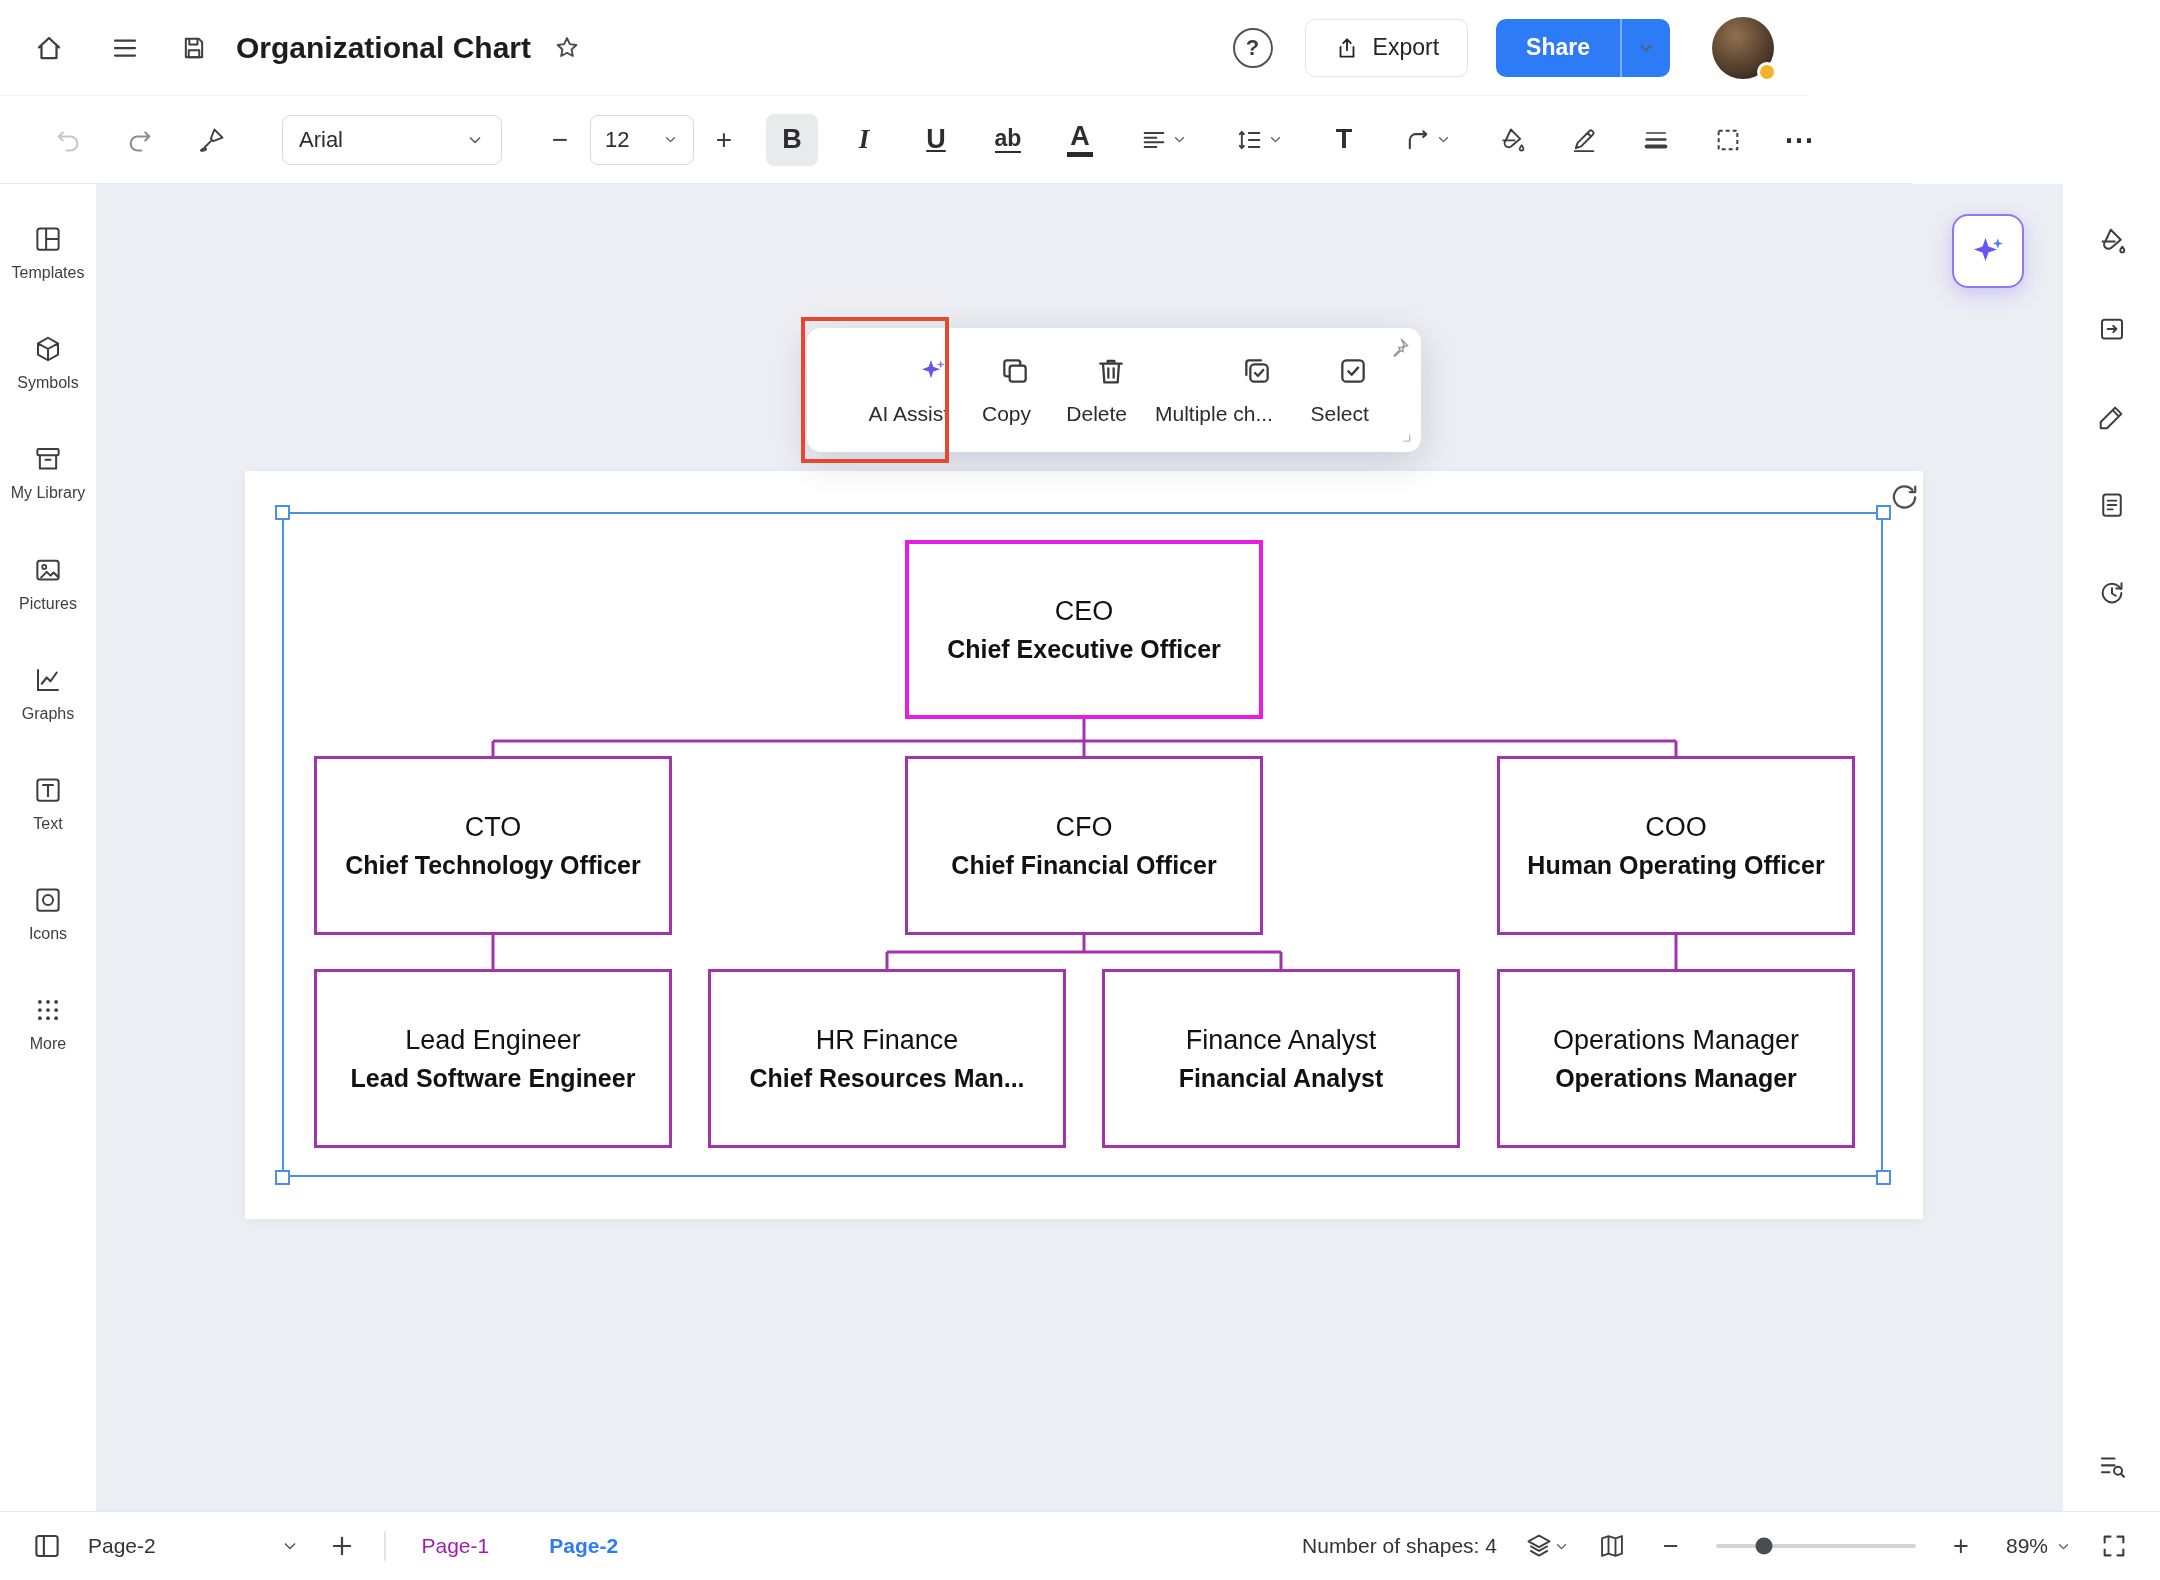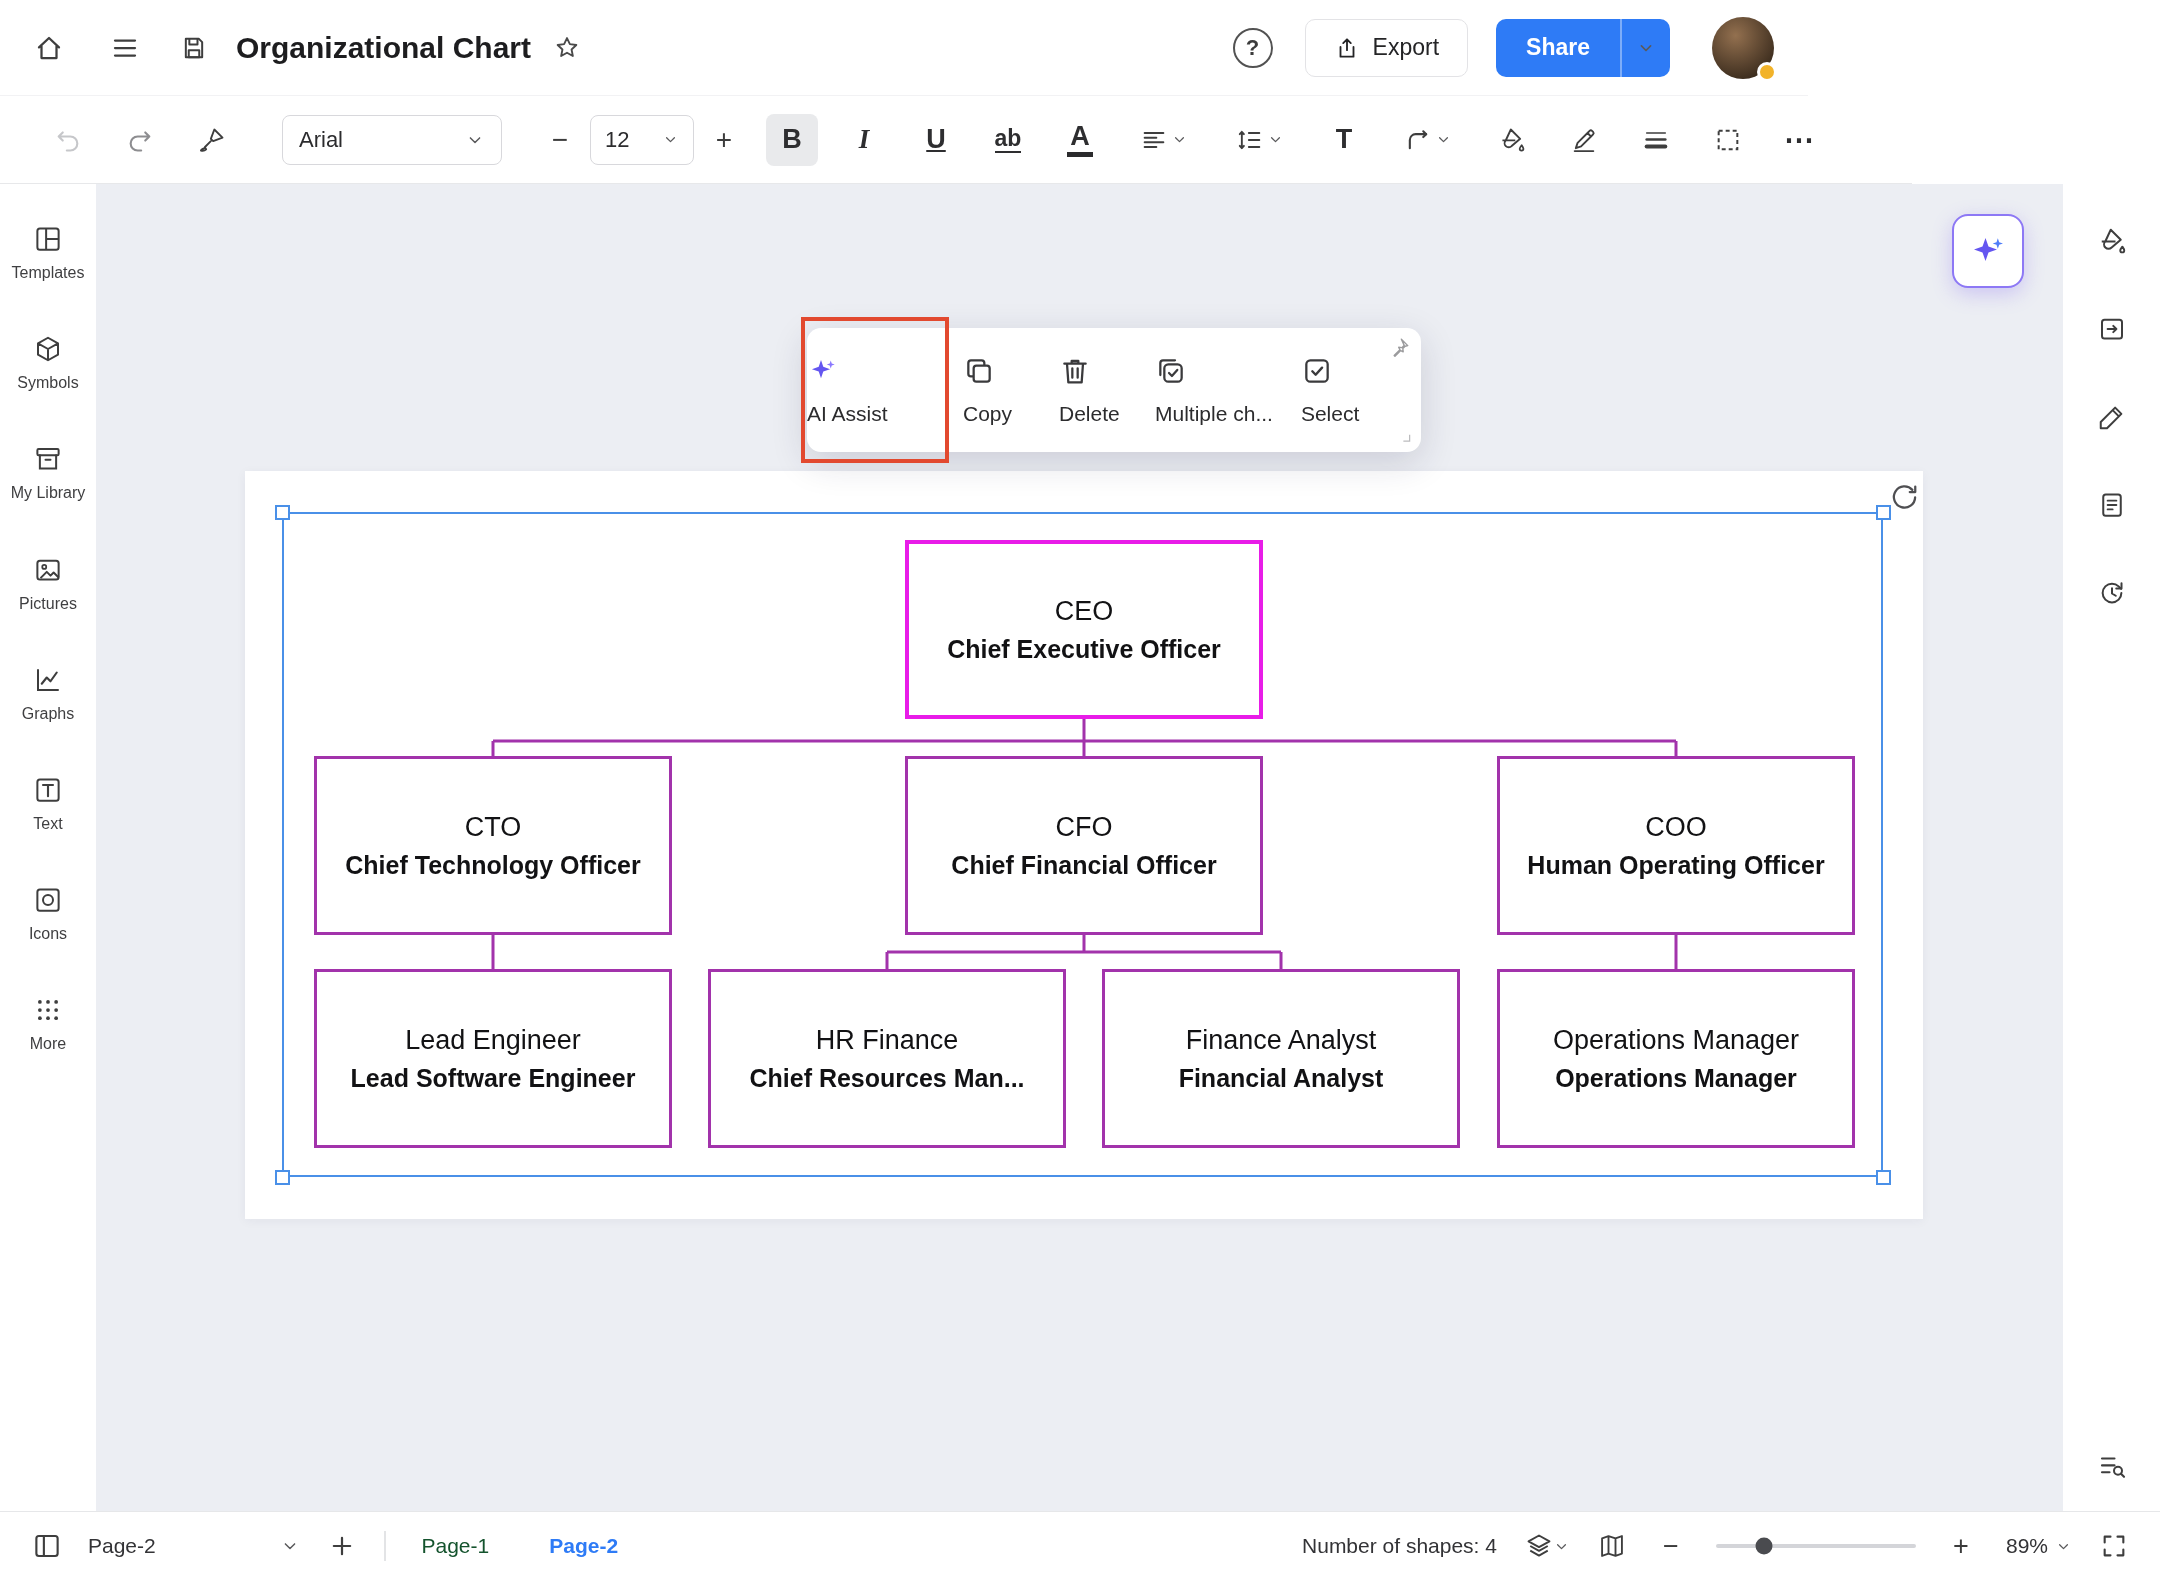--- a/index.html
+++ b/index.html
@@ -65,37 +65,37 @@
   .node { position: absolute; width: 358px; height: 179px; background: #fff; border: 3px solid #a233ab; display: flex; flex-direction: column; align-items: center; justify-content: center; gap: 8px; cursor: pointer; }
   .node.root { border: 4px solid #e81ce8; }
   .node-title { font-size: 27px; font-weight: 400; color: #121214; }
   .node-sub { font-size: 25px; font-weight: 700; color: #121214; }
   .selection { position: absolute; left: 186px; top: 328px; width: 1601px; height: 665px; border: 2px solid #4a90e8; pointer-events: none; }
   .handle { position: absolute; width: 15px; height: 15px; background: #fff; border: 2.5px solid #4a90e8; cursor: pointer; }
   .rotate-handle { position: absolute; left: 1792px; top: 299px; width: 30px; height: 30px; color: #4f4f52; cursor: pointer; background: none; border: none; }
 
   
   .ctx-toolbar { position: absolute; left: 711px; top: 144px; width: 614px; height: 124px; background: #fff; border-radius: 14px; box-shadow: 0 10px 36px rgba(30,30,70,.16); display: flex; align-items: center; }
-  .ctx-item { display: flex; flex-direction: column; align-items: flex-start; justify-content: center; gap: 15px; cursor: pointer; background: none; border: none; padding: 0 14px; min-width: 96px; }
+  .ctx-item { display: flex; flex-direction: column; align-items: flex-end; justify-content: center; gap: 15px; cursor: pointer; background: none; border: none; padding: 0 14px; min-width: 96px; }
   .ctx-item.ai { width: 142px; min-width: 142px; padding: 0; }
   .ctx-label { font-size: 21px; color: #2c2c2e; white-space: nowrap; }
   .ctx-icon { width: 32px; height: 32px; color: #3a3a3c; }
   .ctx-pin { position: absolute; right: 10px; top: 8px; width: 22px; height: 22px; color: #9b9b9d; cursor: pointer; background: none; border: none; }
   .ctx-resize { position: absolute; right: 7px; bottom: 6px; width: 15px; height: 15px; color: #bcbcbe; }
   .ctx-highlight { position: absolute; left: 705px; top: 133px; width: 148px; height: 146px; border: 4px solid #e2492f; pointer-events: none; z-index: 30; }
 
   
   .ai-fab { position: absolute; left: 1856px; top: 30px; width: 72px; height: 74px; border-radius: 16px; background: #fff; border: 2.5px solid #8d78f5; box-shadow: 0 6px 20px rgba(120,90,240,.28); display: flex; align-items: center; justify-content: center; cursor: pointer; }
 
   
   .statusbar { position: absolute; left: 0; bottom: 0; width: 2160px; height: 69px; background: #fff; border-top: 1px solid #e6e7e9; display: flex; align-items: center; padding: 0 32px; font-size: 21px; color: #3c3c3e; }
   .page-select { display: flex; align-items: center; justify-content: space-between; width: 212px; margin-left: 26px; cursor: pointer; background: none; border: none; font-size: 21px; color: #333336; }
   .plus-btn { margin-left: 28px; }
   .vdiv { width: 1.5px; height: 30px; background: #e3e4e6; margin: 0 28px; }
-  .tab { background: none; border: none; cursor: pointer; font-size: 21px; color: #14532d; padding: 0 8px; }
+  .tab { background: none; border: none; cursor: pointer; font-size: 21px; color: #a21caf; padding: 0 8px; }
   .tab.active { color: #2e7bf6; font-weight: 700; margin-left: 44px; }
   .sb-right { margin-left: auto; display: flex; align-items: center; gap: 28px; }
   .shapes-label { color: #333336; }
   .zoom-glyph { font-size: 27px; color: #3c3c3c; width: 34px; height: 40px; }
   .zoom-track { width: 200px; height: 4px; background: #d4d5d9; border-radius: 2px; position: relative; cursor: pointer; }
   .zoom-thumb { position: absolute; left: 24%; top: 50%; transform: translate(-50%,-50%); width: 17px; height: 17px; border-radius: 50%; background: #4a4b4f; }
   .zoom-value { display: flex; align-items: center; gap: 7px; cursor: pointer; background: none; border: none; font-size: 21px; color: #333336; }
 </style>
 </head>
 <body>

